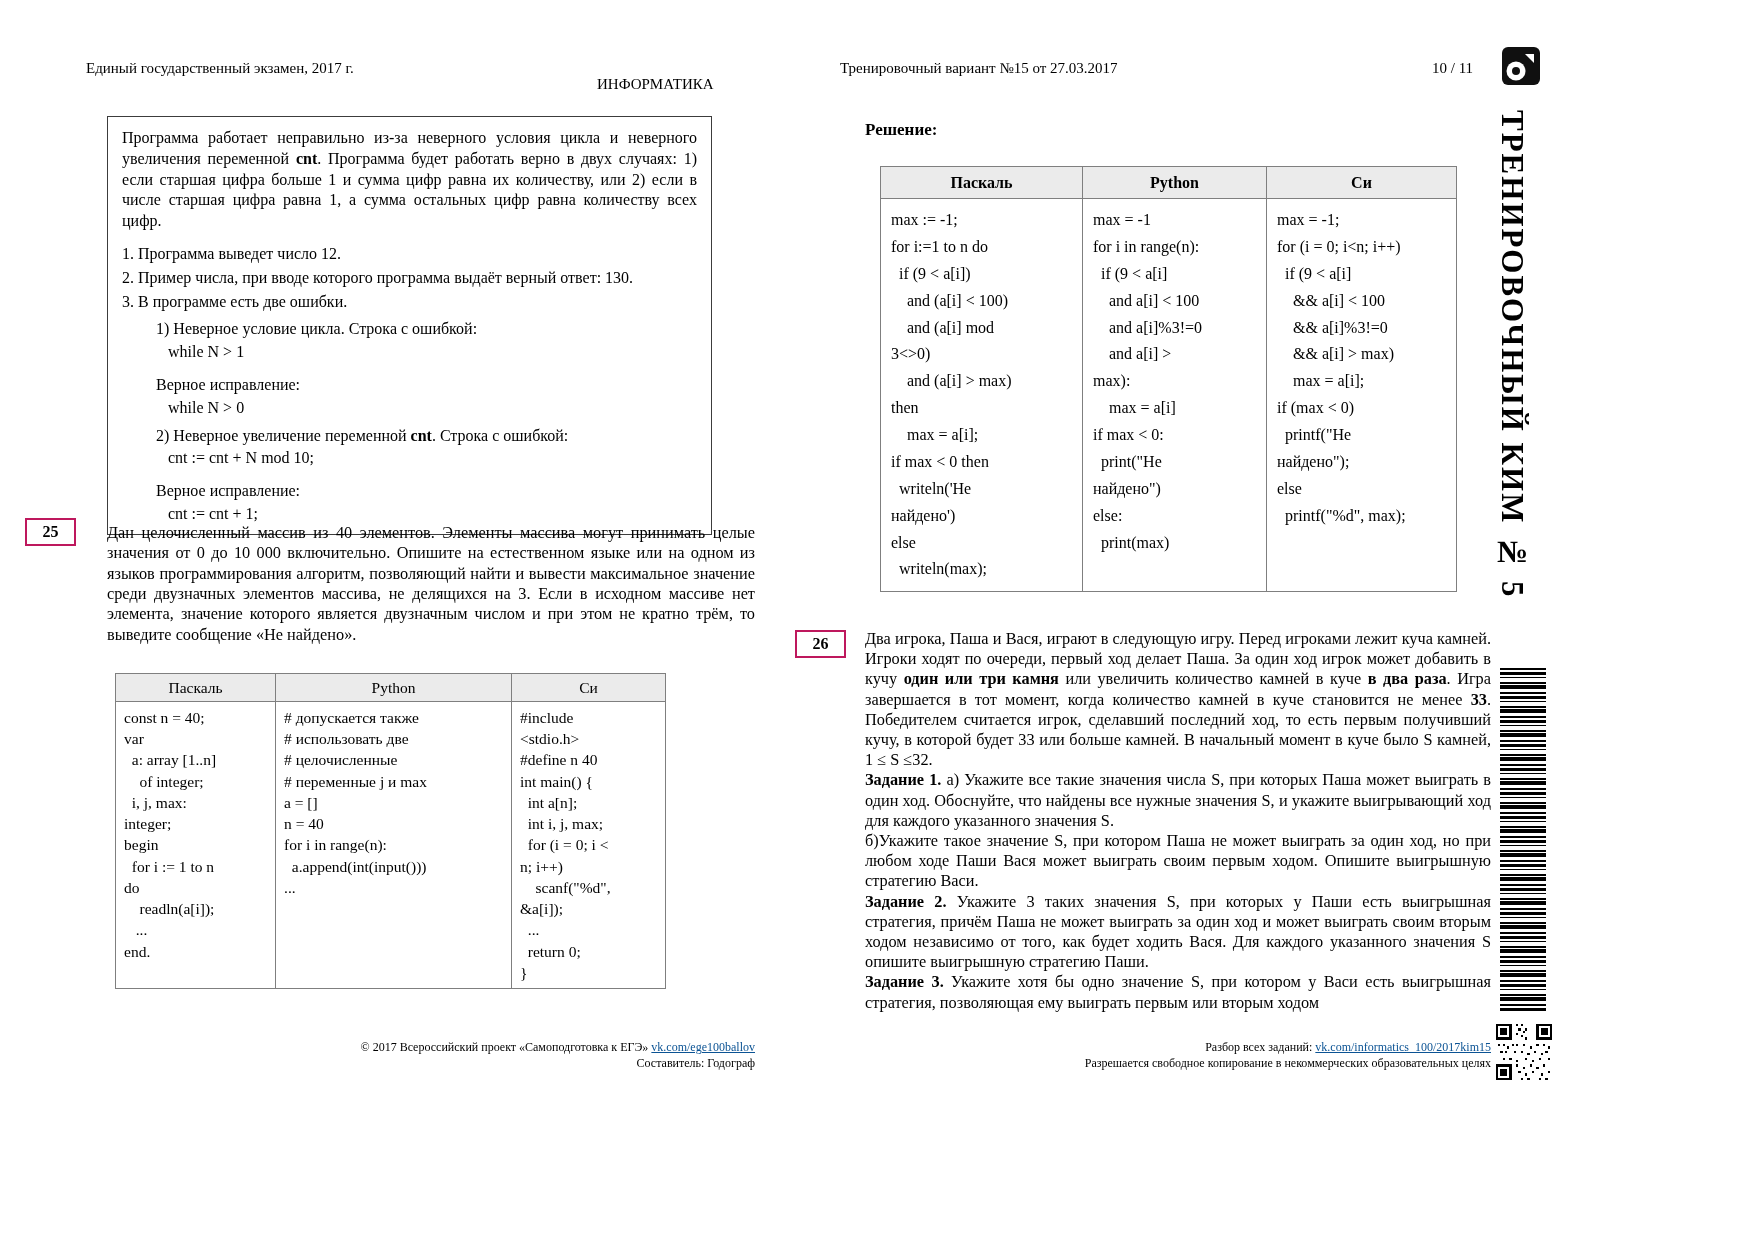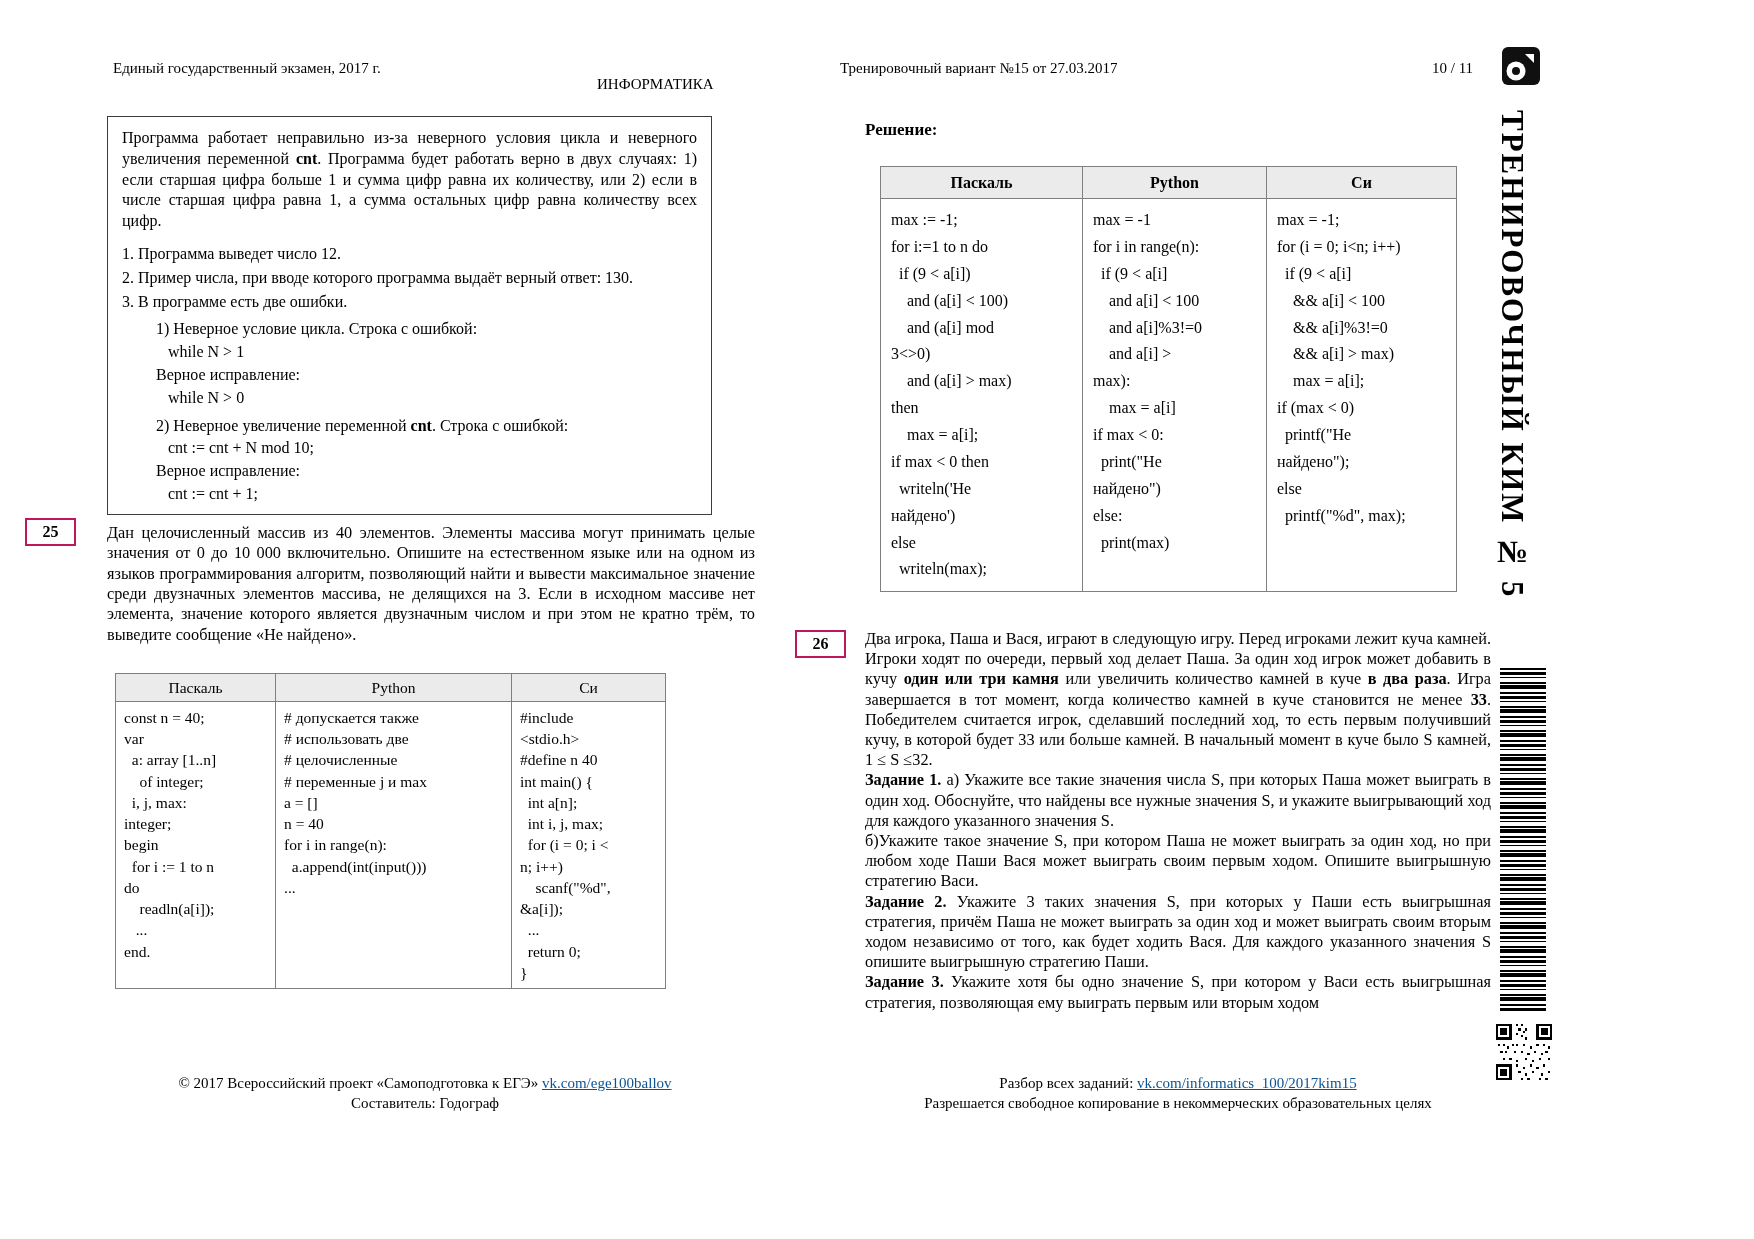--- a/index.html
+++ b/index.html
@@ -8,21 +8,21 @@
   .abs{position:absolute;}
   .hdr{font-size:15px;white-space:nowrap;}
   .b{font-weight:bold;}
 
   
   .box1{left:107px;top:116px;width:575px;border:1px solid #3c3c3c;
         padding:11px 14px 9px 14px;font-size:16px;line-height:1.3;}
   .box1 .para{text-align:justify;margin:0 0 12px 0;}
   .box1 .item{margin-top:3px;}
   .box1 .sub{margin-left:34px;margin-top:7px;}
-  .box1 .fixlabel{margin-left:34px;margin-top:2px;}
+  .box1 .fixlabel{margin-left:34px;margin-top:12px;}
   .box1 .codeline{margin-left:46px;margin-top:2px;}
 
   .tasknum{width:47px;height:24px;border:2px solid #be185d;display:flex;
            align-items:center;justify-content:center;font-weight:bold;font-size:16px;background:#fff;}
 
   .bodytext{font-size:16.3px;line-height:1.25;text-align:justify;}
 
   table.codes{border-collapse:collapse;table-layout:fixed;}
   table.codes th,table.codes td{border:1px solid #7f7f7f;margin-top:16px;}
   table.codes th{background:var(--table-header-bg,#ebebeb);text-align:center;}
@@ -30,38 +30,38 @@
   .codes-left th{font-weight:normal;height:25px;font-size:15.5px;}
   .codes-left td{font-size:15.5px;line-height:1.37;padding:5px 8px;}
   .codes-right th{font-weight:bold;height:29px;font-size:16px;}
   .codes-right td{font-size:16px;line-height:1.68;padding:8px 10px;}
 
   .sol-title{font-size:17px;font-weight:bold;}
 
   .t26{font-size:16.3px;line-height:1.24;}
   .t26 p{margin:0;text-align:justify;}
 
-  .footer{font-size:15px;line-height:1.32;text-align:center;margin-top:34px;}
+  .footer{font-size:12px;line-height:1.32;text-align:right;}
   .link{color:var(--link,#0b5394);text-decoration:underline;cursor:pointer;}
 
   .vtitle{left:1494px;top:110px;writing-mode:vertical-rl;font-size:31px;
           font-weight:bold;letter-spacing:2px;white-space:nowrap;}
 
   .barcode{left:1500px;top:668px;width:46px;height:344px;
     background:repeating-linear-gradient(to bottom,
       #000 0px,#000 2px,#fff 2px,#fff 4px,#000 4px,#000 7px,#fff 7px,#fff 9px,
       #000 9px,#000 10px,#fff 10px,#fff 14px,#000 14px,#000 16px,#fff 16px,#fff 17px,
       #000 17px,#000 21px,#fff 21px,#fff 24px);}
 </style>
 </head>
 <body>
 
 <div class="page">
 
-  <div class="abs hdr" style="left:113px;top:60px">Единый государственный экзамен, 2017 г.</div>
+  <div class="abs hdr" style="left:86px;top:60px">Единый государственный экзамен, 2017 г.</div>
   <div class="abs hdr" style="left:597px;top:76px">ИНФОРМАТИКА</div>
   <div class="abs hdr" style="left:840px;top:60px">Тренировочный вариант №15 от 27.03.2017</div>
   <div class="abs hdr" style="left:1432px;top:60px">10 / 11</div>
 
   <div class="abs box1">
     <p class="para"><span>Программа работает неправильно из-за неверного условия цикла и неверного увеличения переменной </span><span class="b">cnt</span><span>. Программа будет работать верно в двух случаях: 1) если старшая цифра больше 1 и сумма цифр равна их количеству, или 2) если в числе старшая цифра равна 1, а сумма остальных цифр равна количеству всех цифр.</span></p>
     <div class="item">1. Программа выведет число 12.</div>
     <div class="item">2. Пример числа, при вводе которого программа выдаёт верный ответ: 130.</div>
     <div class="item">3. В программе есть две ошибки.</div>
     <div class="sub">1) Неверное условие цикла. Строка с ошибкой:</div>

